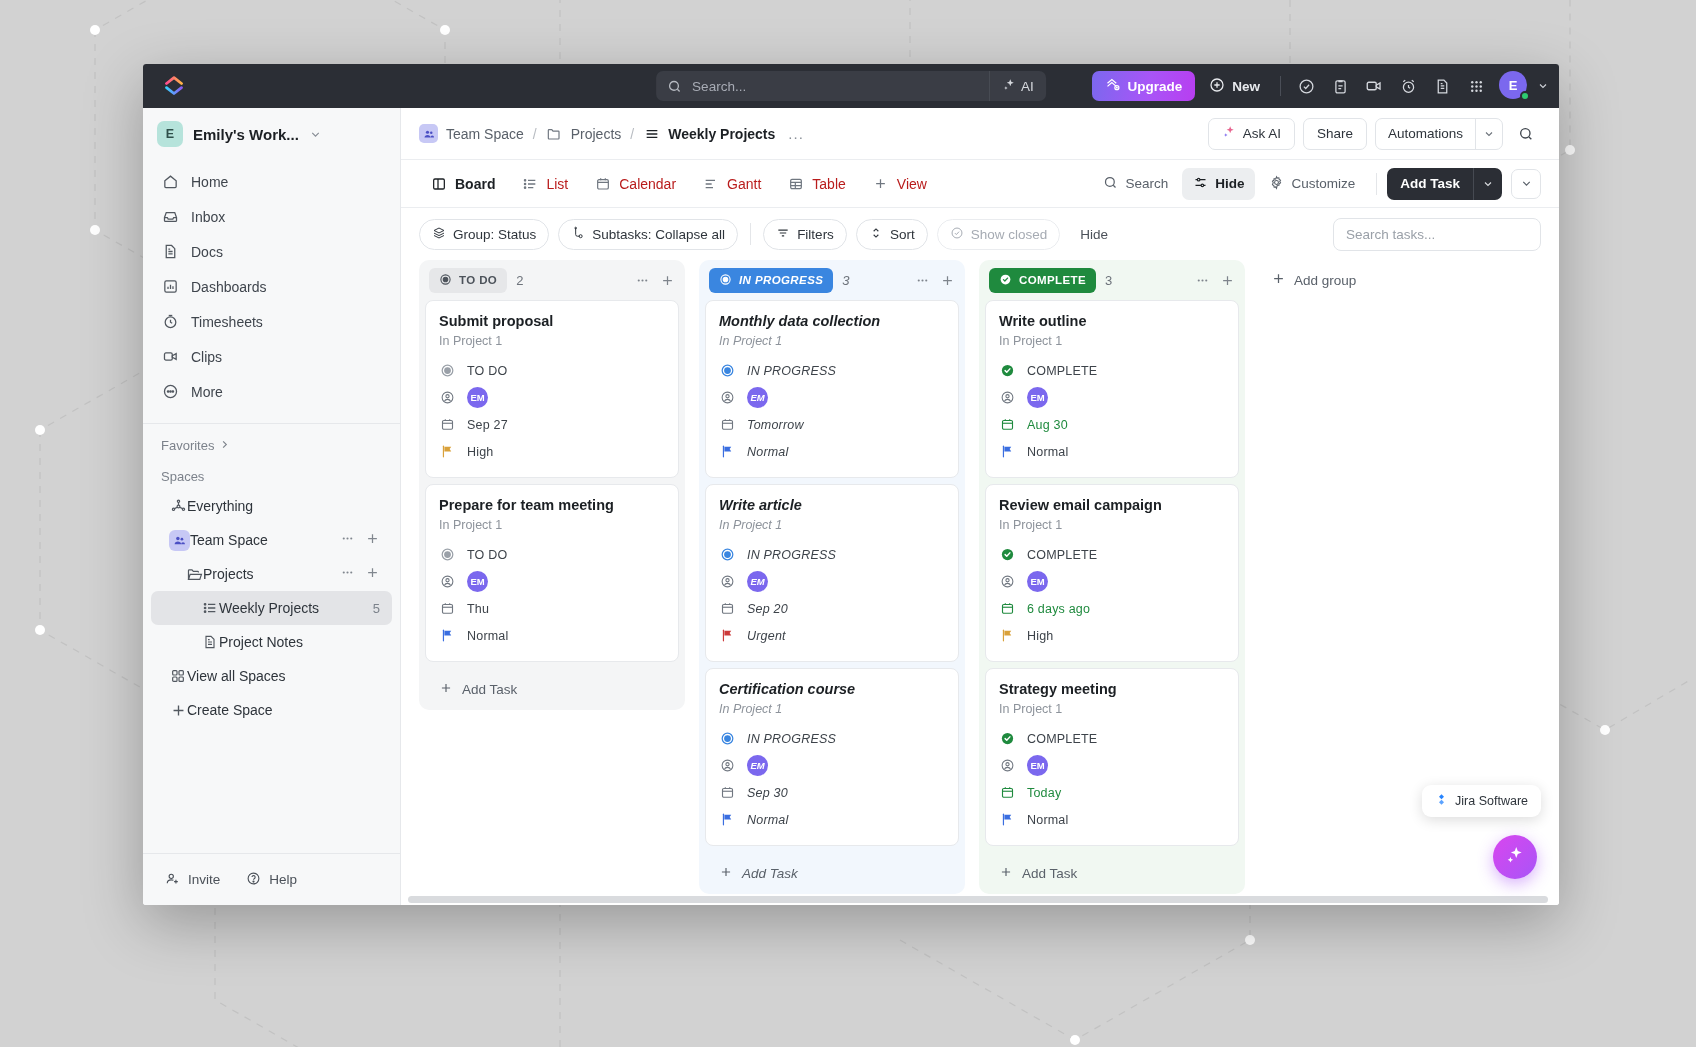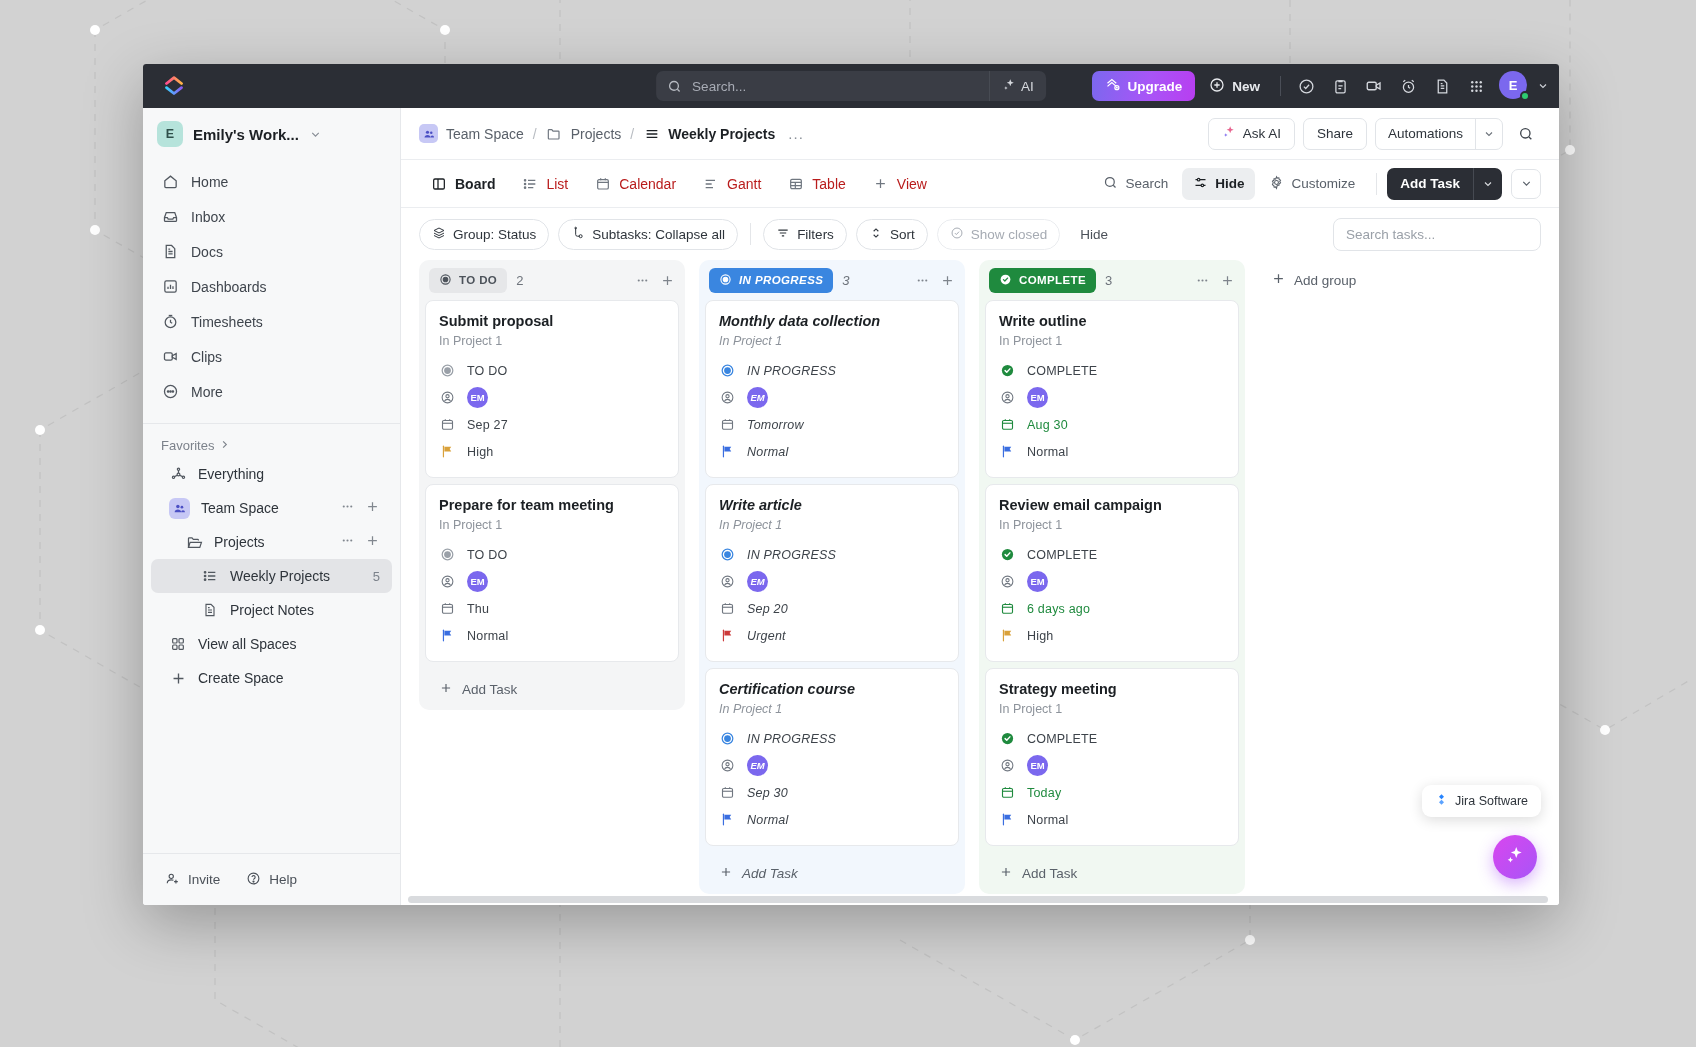--- a/index.html
+++ b/index.html
@@ -150,21 +150,21 @@
   .favorites-row{
     display:flex;align-items:center;gap:5px;
     padding: 14px 18px 4px 18px;
     color:#7c828b;font-size:13px;font-weight:500;cursor:pointer;
   }
   .spaces-label{
     padding: 12px 18px 5px 18px;
     color:#7c828b;font-size:13px;font-weight:500;
   }
   .space-item{
-    display:flex;align-items:center;gap:11px;
+    display:flex;align-items:center;
     height:34px;padding:0 12px 0 18px;border-radius:7px;cursor:pointer;
     color:#2e343b;font-size:14px;margin:0 8px;
   }
   .space-item.selected{background:#e3e4e7;}
   .space-item .sp-label{flex:1;}
   .space-item .sp-actions{display:flex;align-items:center;gap:10px;color:#81878f;}
   .space-icon-sq{
     width:21px;height:21px;border-radius:6px;background:#c7c8f5;
     display:flex;align-items:center;justify-content:center;color:#4b4fc4;
   }
@@ -587,20 +587,21 @@
 
       <div class="favorites-row">
         <span>Favorites</span>
         <span>
           <svg width="11" height="11" viewBox="0 0 24 24" fill="none" stroke="currentColor" stroke-width="2.4">
               <path d="M9 5l7 7-7 7"></path>
             </svg>
         </span>
       </div>
 
+      <div class="spaces-label">Spaces</div>
 
       <div>
         <div class="space-item">
           <span class="nav-icon">
             <svg width="17" height="17" viewBox="0 0 24 24" fill="none" stroke="currentColor" stroke-width="1.7">
                 <circle cx="12" cy="12" r="2"></circle>
                 <circle cx="12" cy="4.5" r="1.6"></circle>
                 <circle cx="5" cy="16" r="1.6"></circle>
                 <circle cx="19" cy="16" r="1.6"></circle>
                 <path d="M12 6.1v3.9M10.4 13.1L6.3 15M13.6 13.1L17.7 15"></path>

